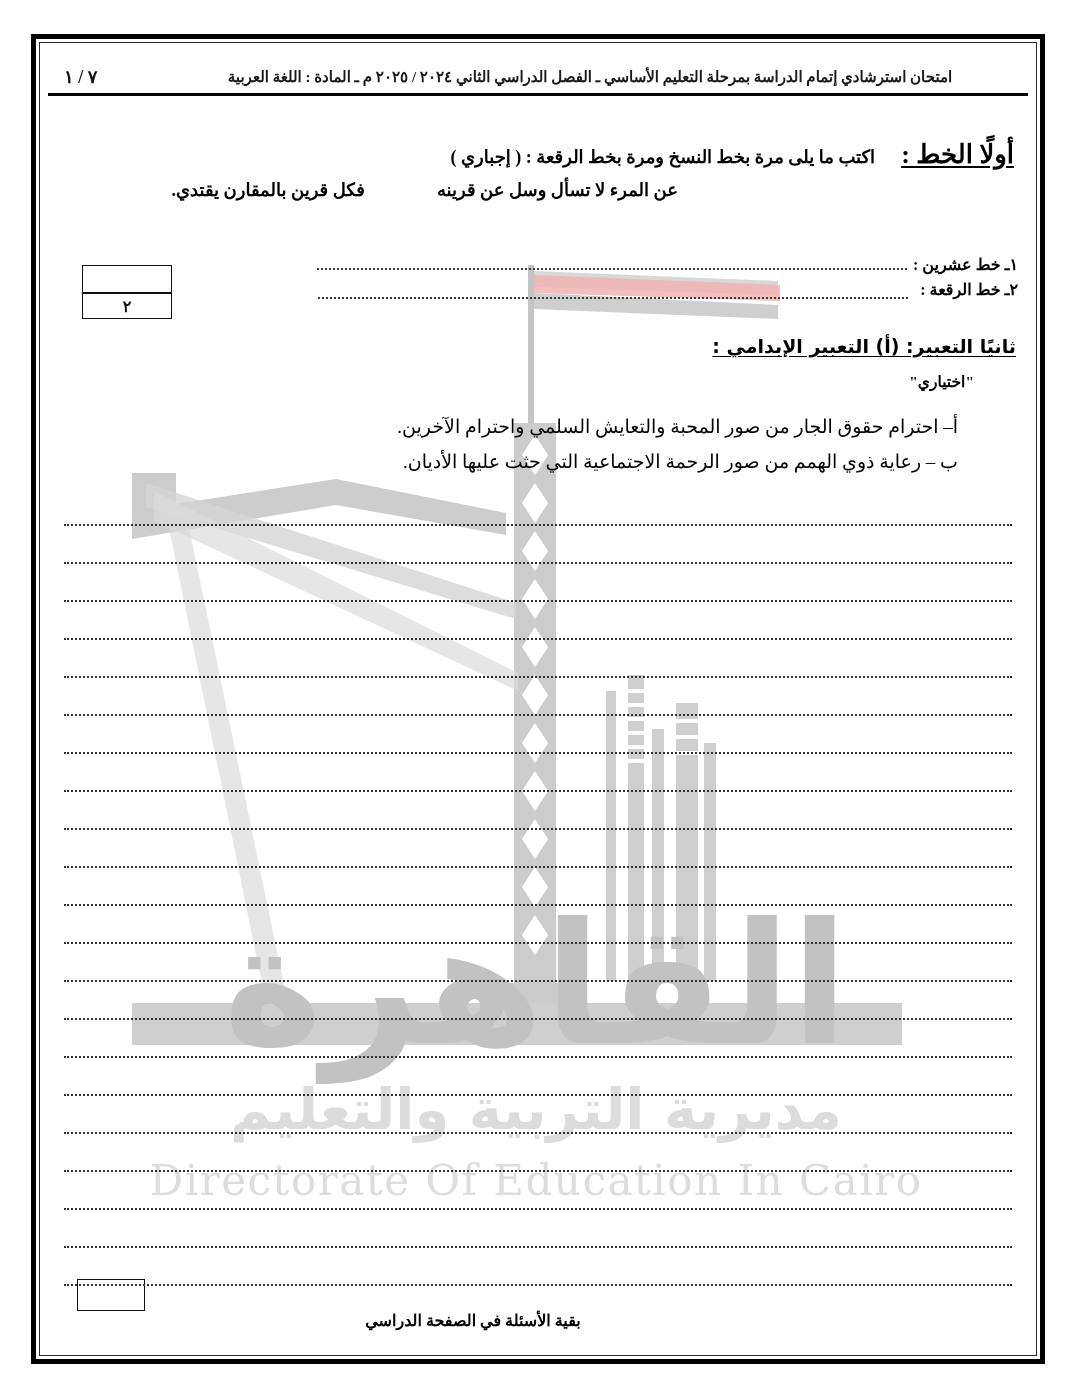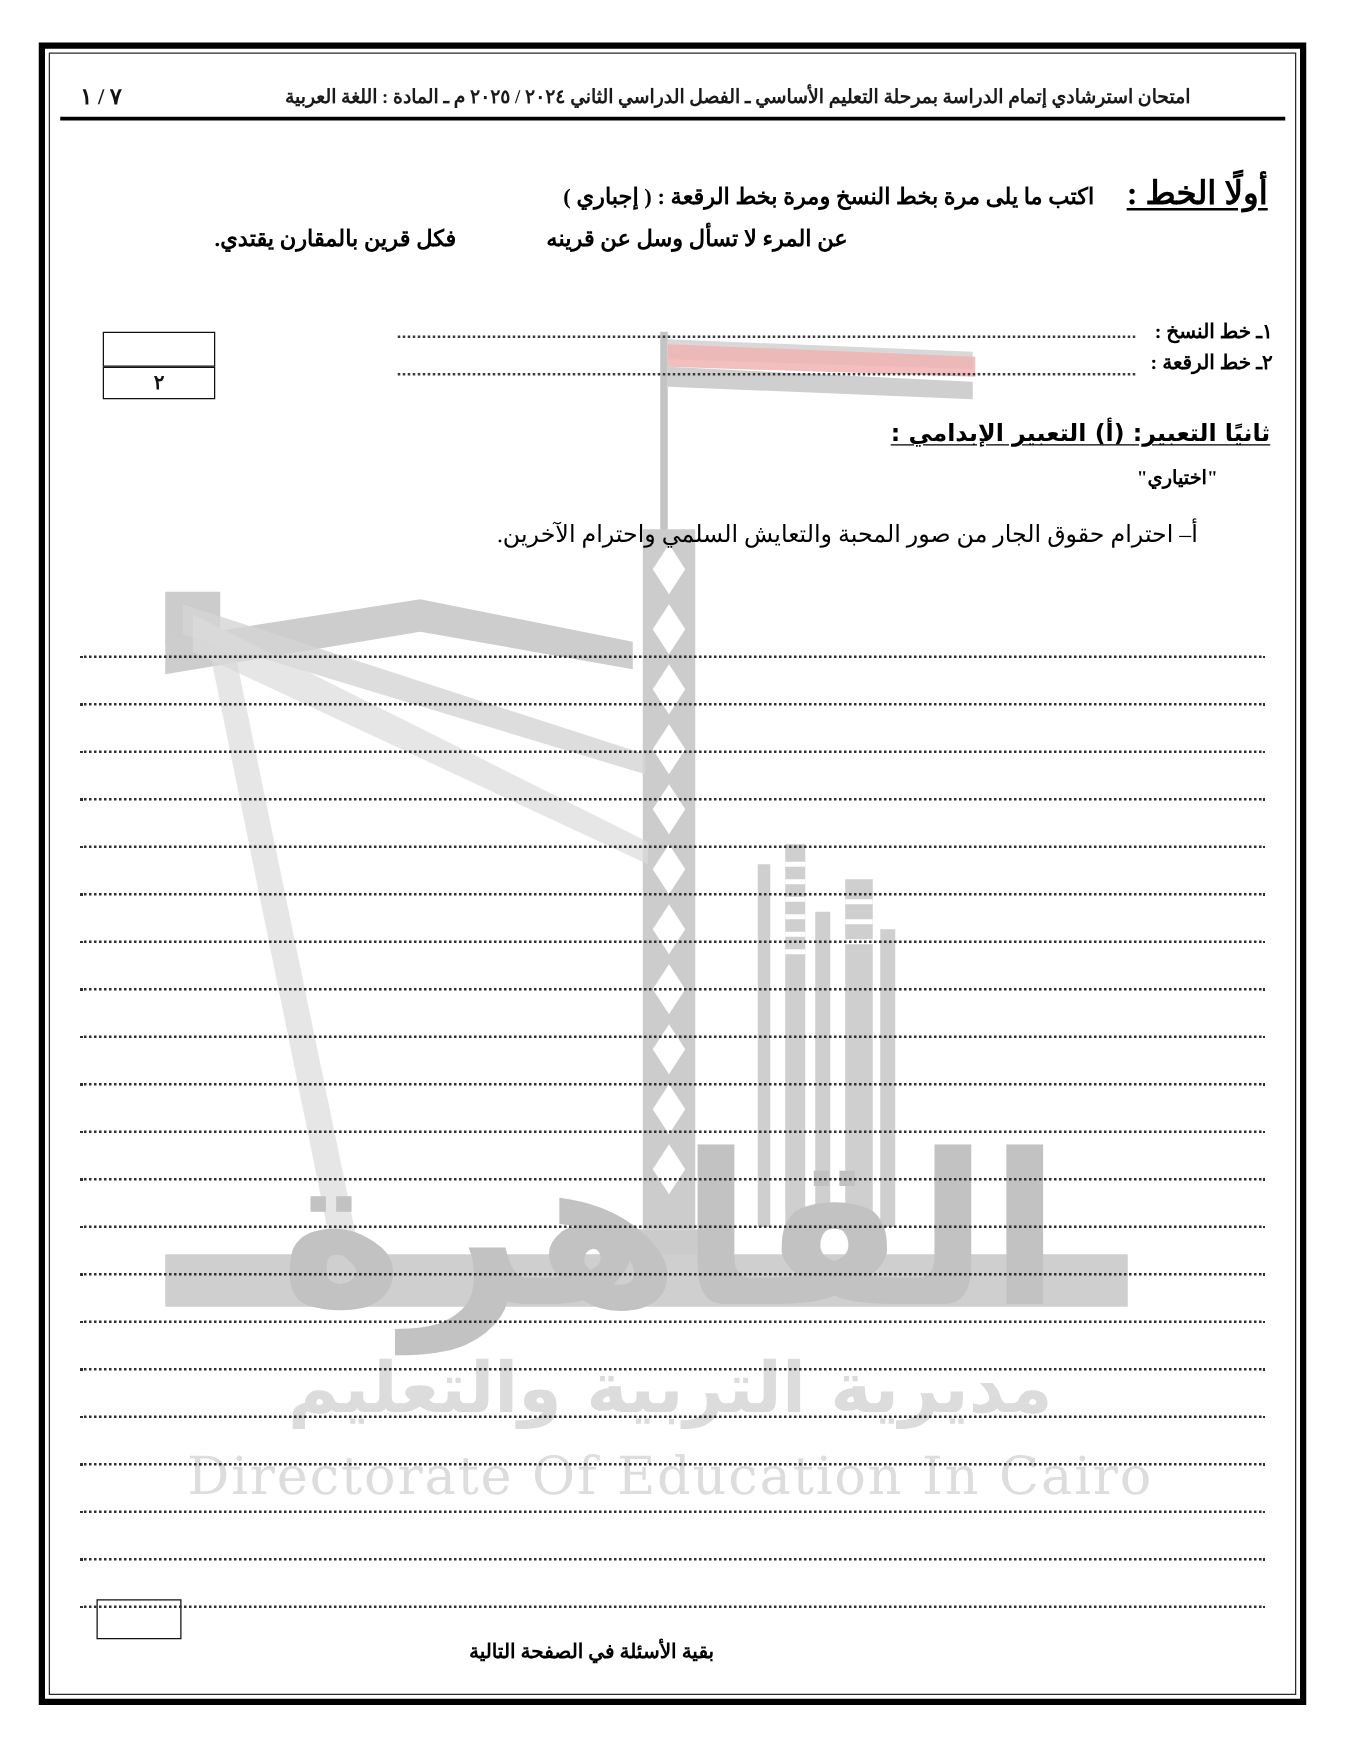--- a/index.html
+++ b/index.html
@@ -348,38 +348,39 @@
         <div class="sec1-title">أولًا الخط  :</div>
         <div class="sec1-instr">اكتب ما يلى مرة بخط النسخ ومرة بخط الرقعة : ( إجباري )</div>
       </div>
 
       <div class="verse-row">
         <span class="verse-a">عن المرء لا تسأل وسل عن قرينه</span>
         <span class="verse-b">فكل قرين بالمقارن يقتدي.</span>
       </div>
 
       <div class="khat-line l1">
-        <span class="khat-label">١ـ خط النسخ :</span>
+        <span class="khat-label">١ـ خط عشرين :</span>
         <span class="khat-dots"></span>
       </div>
       <div class="khat-line l2">
         <span class="khat-label">٢ـ خط الرقعة :</span>
         <span class="khat-dots"></span>
       </div>
 
       <div class="score-box" id="score-box-top"></div>
       <div class="score-box" id="score-box-bottom">٢</div>
 
       <div class="sec2-title">ثانيًا التعبير: (أ) التعبير الإبدامي :</div>
 
       <div class="q3-row">
         <span class="q3-optional">"اختياري"</span>
       </div>
 
       <div class="topic t1">أ– احترام حقوق الجار من صور المحبة والتعايش السلمي واحترام الآخرين.</div>
+      <div class="topic t2">ب – رعاية ذوي الهمم من صور الرحمة الاجتماعية التي حثت عليها الأديان.</div>
 
       <div id="writing-lines">
           <div class="wline"></div>
           <div class="wline"></div>
           <div class="wline"></div>
           <div class="wline"></div>
           <div class="wline"></div>
           <div class="wline"></div>
           <div class="wline"></div>
           <div class="wline"></div>
@@ -393,17 +394,17 @@
           <div class="wline"></div>
           <div class="wline"></div>
           <div class="wline"></div>
           <div class="wline"></div>
           <div class="wline"></div>
           <div class="wline"></div>
         </div>
 
       <div class="score-box" id="score-box-footer"></div>
 
-      <div id="footer-note">بقية الأسئلة في الصفحة التالية</div>
+      <div id="footer-note">بقية الأسئلة في الصفحة الدراسي</div>
 
     </div>
   </div>
 </div>
 
 </body></html>

